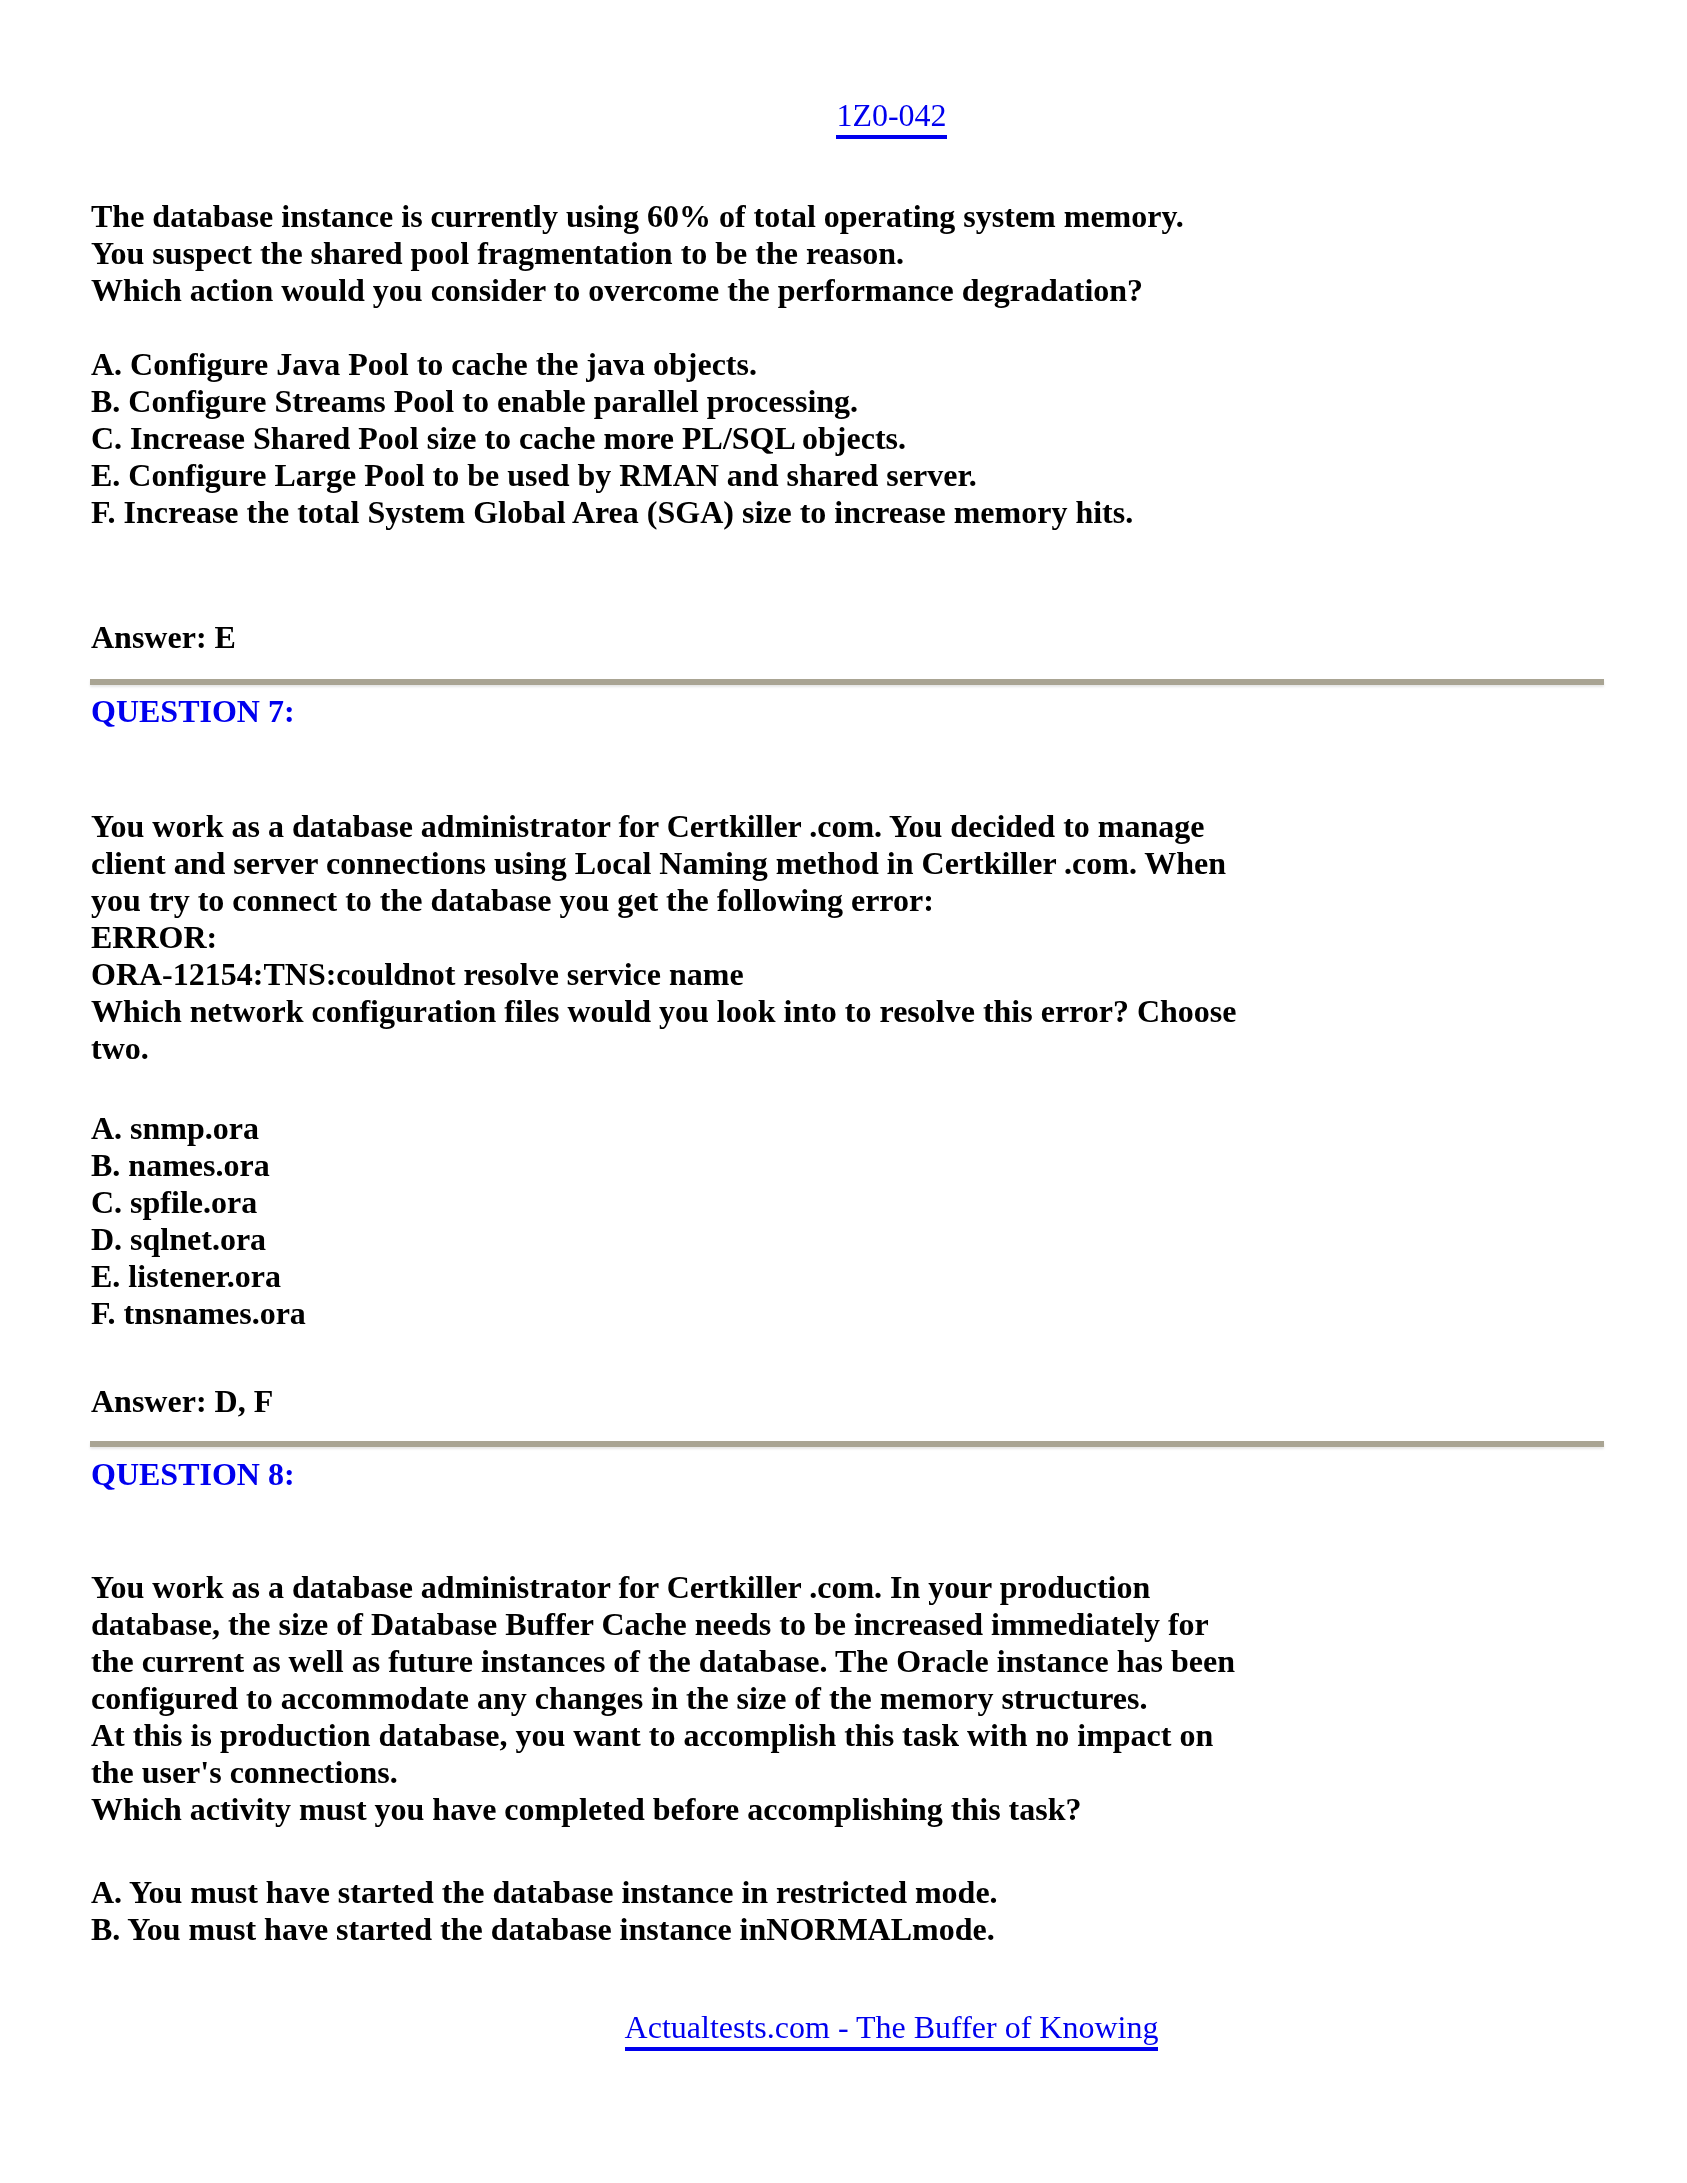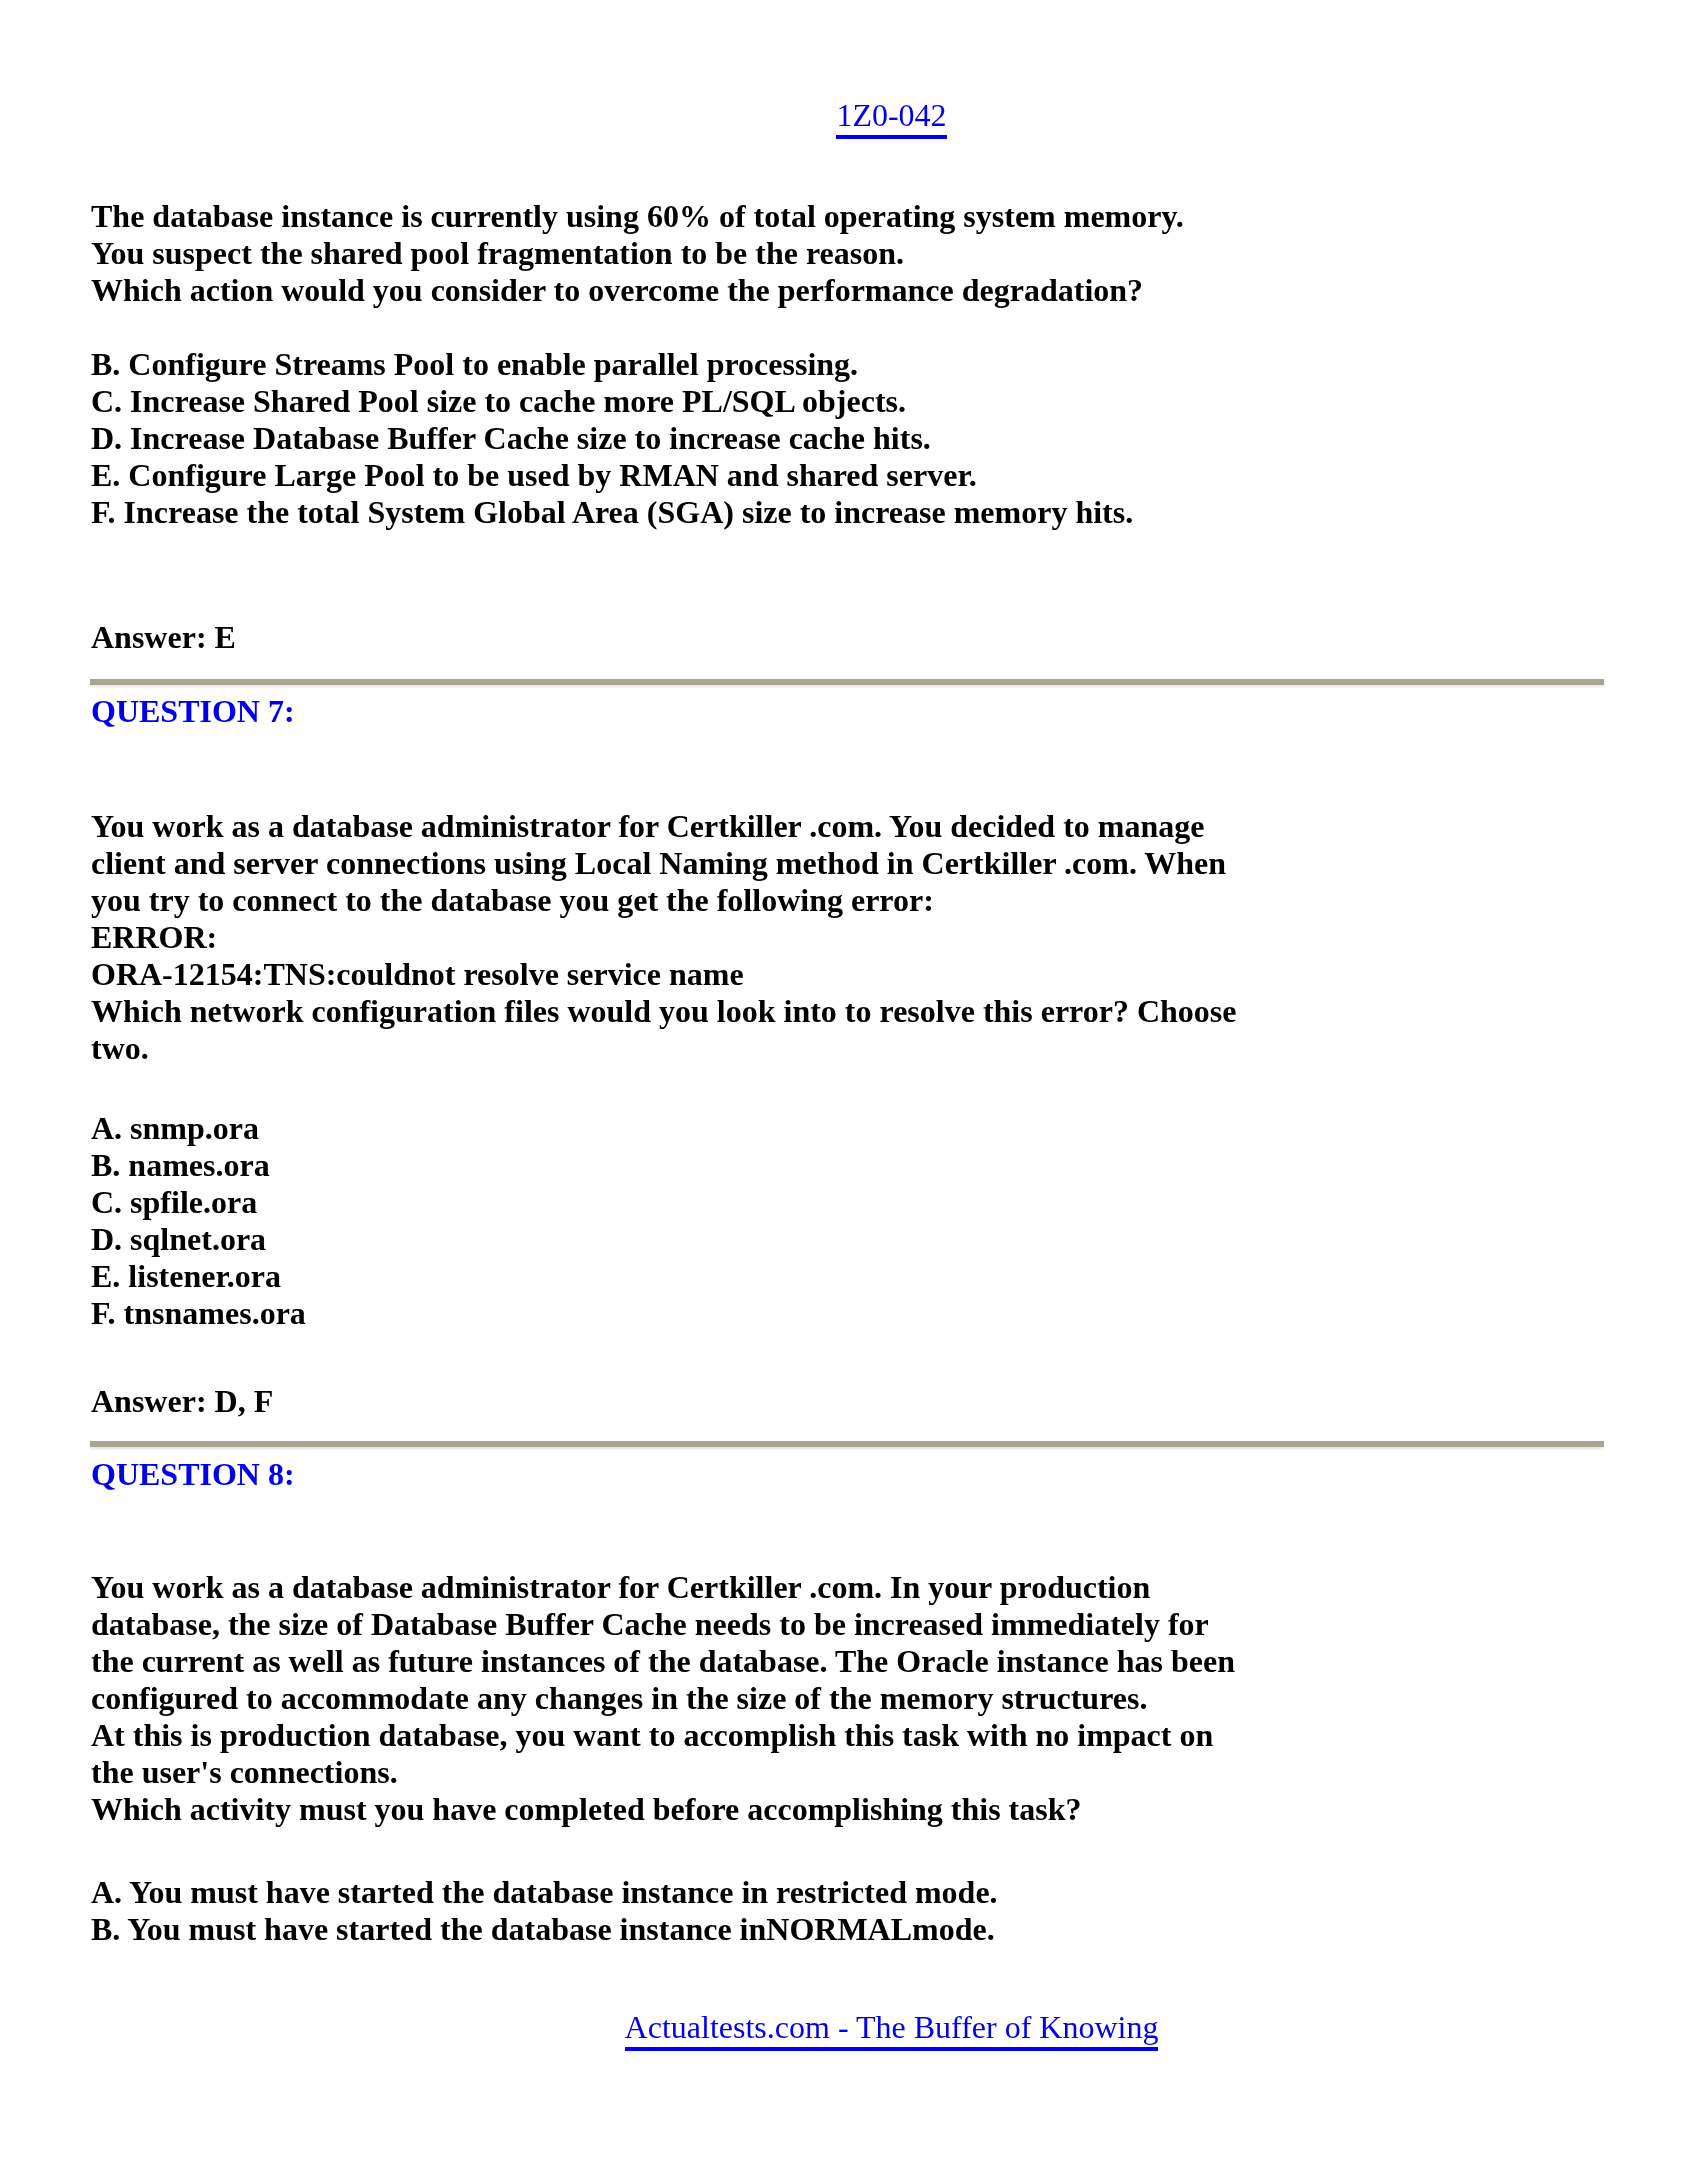--- a/index.html
+++ b/index.html
@@ -41,23 +41,23 @@
 
   <div class="abs centered" style="top:97px;">
     <span class="blue link-underline">1Z0-042</span>
   </div>
 
   <div class="abs left-col body-text" style="top:198px;">The database instance is currently using 60% of total operating system memory.
 You suspect the shared pool fragmentation to be the reason.
 Which action would you consider to overcome the performance degradation?</div>
 
   <div class="abs left-col" style="top:346px;">
+    <div class="option-line">A. Configure Java Pool to cache the java objects.</div>
     <div class="option-line">B. Configure Streams Pool to enable parallel processing.</div>
     <div class="option-line">C. Increase Shared Pool size to cache more PL/SQL objects.</div>
-    <div class="option-line">D. Increase Database Buffer Cache size to increase cache hits.</div>
     <div class="option-line">E. Configure Large Pool to be used by RMAN and shared server.</div>
     <div class="option-line">F. Increase the total System Global Area (SGA) size to increase memory hits.</div>
   </div>
 
   <div class="abs left-col" style="top:619px;">Answer: E</div>
 
   <div class="divider" style="top:679px;"></div>
 
   <div class="abs left-col blue" style="top:693px;">QUESTION 7:</div>
 

